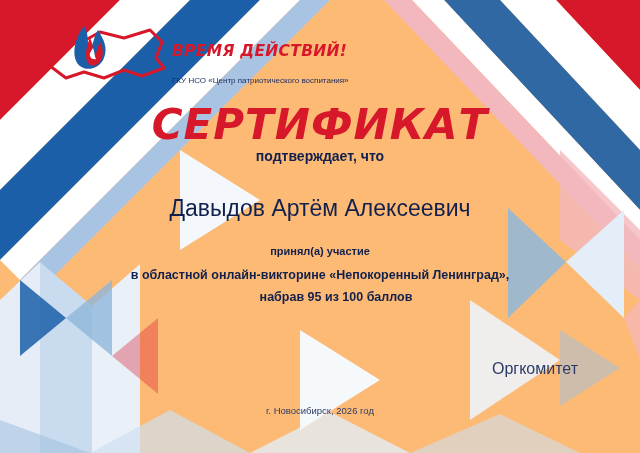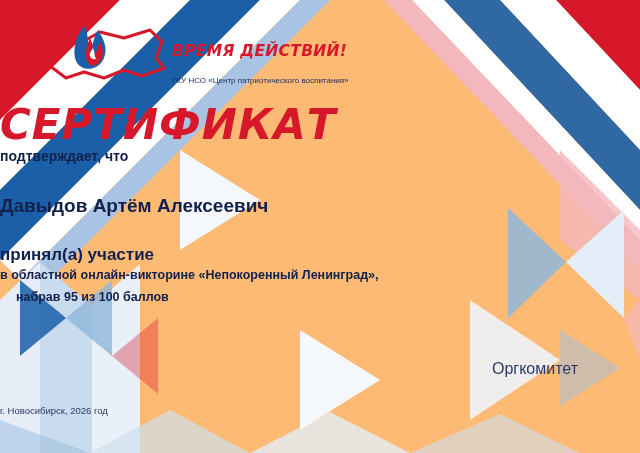--- a/index.html
+++ b/index.html
@@ -64,21 +64,21 @@
     white-space: nowrap;
   }
 
   
   .content {
     position: absolute;
     left: 0;
     top: 0;
     width: 640px;
     height: 453px;
-    text-align: left;
+    text-align: center;
   }
   .title {
     position: absolute;
     top: 100px;
     width: 100%;
     font-family: "DejaVu Sans", sans-serif;
     font-size: 42px;
     font-weight: bold;
     font-style: italic;
     color: #d7182a;
@@ -89,29 +89,29 @@
     top: 148px;
     width: 100%;
     font-size: 14px;
     font-weight: bold;
     color: #12204d;
   }
   .recipient {
     position: absolute;
     top: 195px;
     width: 100%;
-    font-size: 19px;
-    font-weight: bold;
+    font-size: 23px;
+    font-weight: normal;
     color: #12204d;
   }
   .line-participation {
     position: absolute;
     top: 245px;
     width: 100%;
-    font-size: 17px;
+    font-size: 11px;
     font-weight: bold;
     color: #12204d;
   }
   .line-event {
     position: absolute;
     top: 268px;
     width: 100%;
     font-size: 12.5px;
     font-weight: bold;
     color: #12204d;

